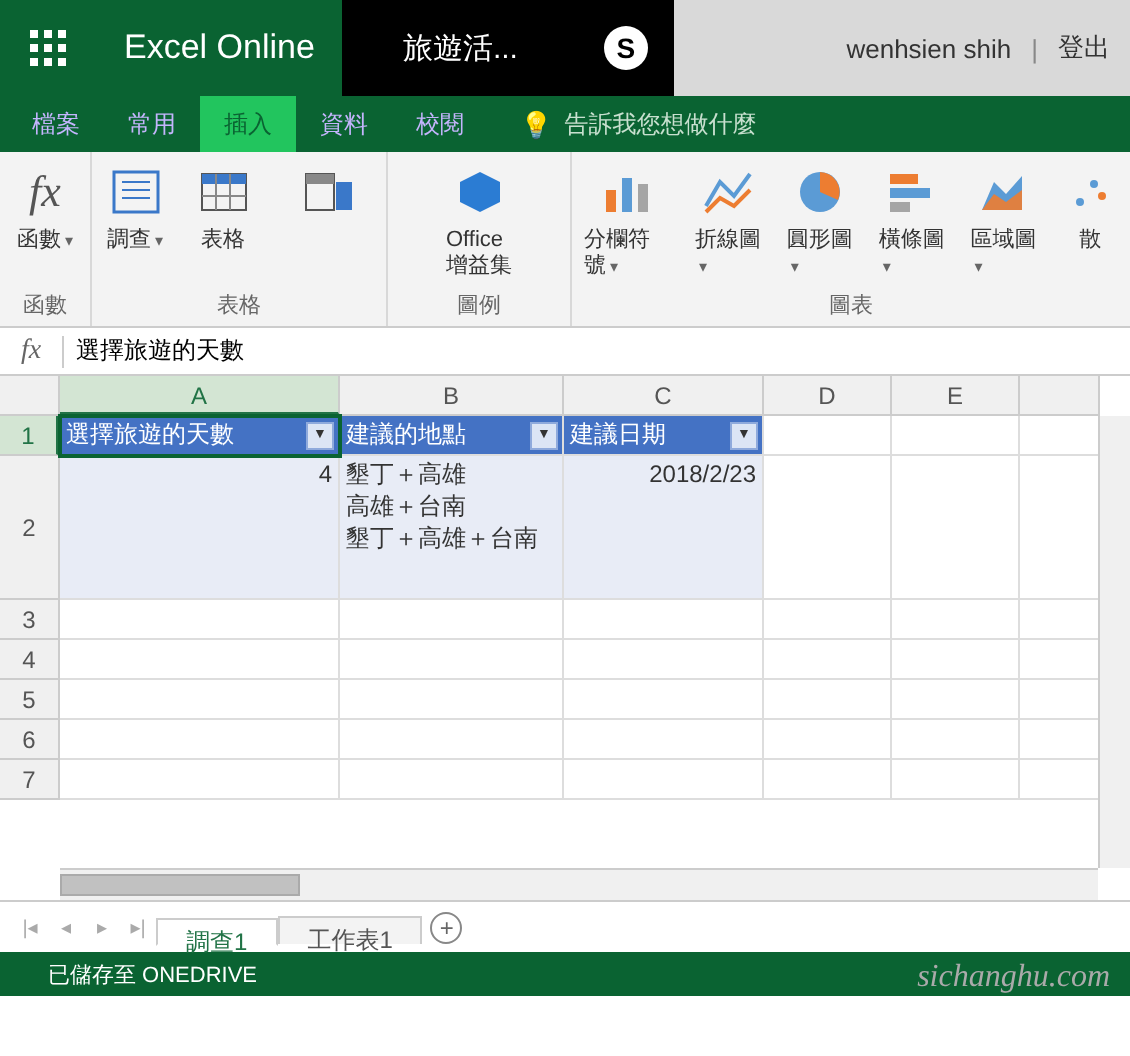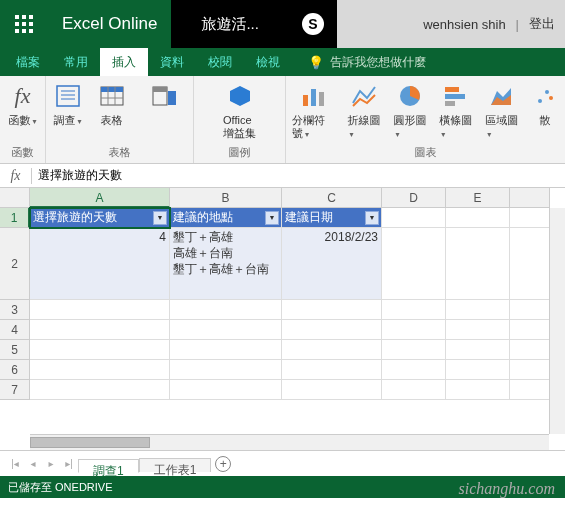--- a/index.html
+++ b/index.html
@@ -11,22 +11,22 @@
 .waffle svg { fill: #fff; }
 .app-title { font-size: 17px; padding: 0 14px; font-weight: 400; text-align: center; }
 .doc-title { background: #000; color: #fff; height: 48px; display: flex; align-items: center; padding: 0 30px; font-size: 15px; flex: 0 0 auto; min-width: 110px; justify-content: center; }
 .skype { background: #000; width: 48px; height: 48px; display: flex; align-items: center; justify-content: center; }
 .skype-icon { width: 22px; height: 22px; background: #fff; border-radius: 50%; display: flex; align-items: center; justify-content: center; color: #000; font-weight: bold; font-size: 14px; }
 .user-area { flex: 1; background: #d9d9d9; height: 48px; display: flex; align-items: center; justify-content: flex-end; padding: 0 10px; color: #333; font-size: 13px; }
 .user-area .divider { margin: 0 10px; color: #888; }
 
 
 .menutabs { height: 28px; background: #0a6332; display: flex; align-items: stretch; padding-left: 4px; }
-.menutab { color: #5eead4; font-size: 12px; padding: 0 12px; display: flex; align-items: center; cursor: pointer; }
-.menutab.active { background: #ffffff; color: #0a6332; }
+.menutab { color: #c4b5fd; font-size: 12px; padding: 0 12px; display: flex; align-items: center; cursor: pointer; }
+.menutab.active { background: #22c55e; color: #0a6332; }
 .tell-me { color: #c8e0cf; display: flex; align-items: center; gap: 6px; padding-left: 16px; }
 .bulb { font-size: 13px; }
 
 
 .ribbon { height: 88px; background: #f3f3f3; border-bottom: 1px solid #ccc; display: flex; }
 .rgroup { border-right: 1px solid #d8d8d8; display: flex; flex-direction: column; align-items: center; }
 .rgroup-content { display: flex; flex: 1; }
 .rgroup-label { font-size: 11px; color: #666; text-align: center; padding: 2px 0 3px; width: 100%; }
 .rbtn { display: flex; flex-direction: column; align-items: center; justify-content: flex-start; padding: 4px 6px 0; cursor: pointer; min-width: 40px; }
 .rbtn .ico { width: 32px; height: 32px; display: flex; align-items: center; justify-content: center; margin-bottom: 2px; }
@@ -64,21 +64,21 @@
 
 
 .sheettabs { height: 26px; background: #fff; border-top: 1px solid #ccc; display: flex; align-items: center; padding-left: 6px; position: relative; }
 .nav-btn { width: 18px; text-align: center; color: #aaa; font-size: 10px; cursor: pointer; }
 .stab { padding: 0 14px; height: 14px; line-height: 22px; border: 1px solid #ccc; border-bottom: none; font-size: 12px; background: #f3f3f3; color: #555; cursor: pointer; margin-top: 3px; }
 .stab.active { background: #fff; color: #217346; border-bottom: 1px solid #fff; position: relative; top: 1px; }
 .add-sheet { width: 24px; height: 24px; display: flex; align-items: center; justify-content: center; color: #666; cursor: pointer; font-size: 16px; border: 1px solid transparent; }
 .add-sheet .circ { width: 16px; height: 16px; border: 1px solid #888; border-radius: 50%; display: flex; align-items: center; justify-content: center; font-size: 12px; line-height: 1; }
 
 
-.statusbar { height: 22px; background: #0a6332; color: #fff; display: flex; align-items: center; padding: 0 8px; font-size: 11px; justify-content: space-between; }
+.statusbar { height: 22px; background: #0a6332; color: #fff; display: flex; align-items: center; padding: 0 24px; font-size: 11px; justify-content: space-between; }
 .watermark { position: absolute; right: 10px; bottom: 30px; color: #aaa; font-style: italic; font-size: 16px; font-family: Georgia, serif; pointer-events: none; }
 .col-A { width: 140px;} .col-B { width: 112px;} .col-C { width: 100px;} .col-D { width: 64px;} .col-E { width: 64px;} .col-F { width: 40px;}
 </style>
 </head>
 <body>
 
 <div class="topbar">
   <div class="waffle">
     <svg width="18" height="18" viewBox="0 0 18 18">
         <rect width="4" height="4" x="0" y="0"></rect>
@@ -103,21 +103,20 @@
     <span>登出</span>
   </div>
 </div>
 
 <div class="menutabs">
   <div class="menutab">檔案</div>
   <div class="menutab">常用</div>
   <div class="menutab active">插入</div>
   <div class="menutab">資料</div>
   <div class="menutab">校閱</div>
-  <div class="menutab">檢視</div>
   <div class="tell-me">
     <span class="bulb">💡</span>
     <span>告訴我您想做什麼</span>
   </div>
 </div>
 
 <div class="ribbon">
   <div class="rgroup" style="width:46px">
     <div class="rgroup-content">
       <div class="rbtn">

